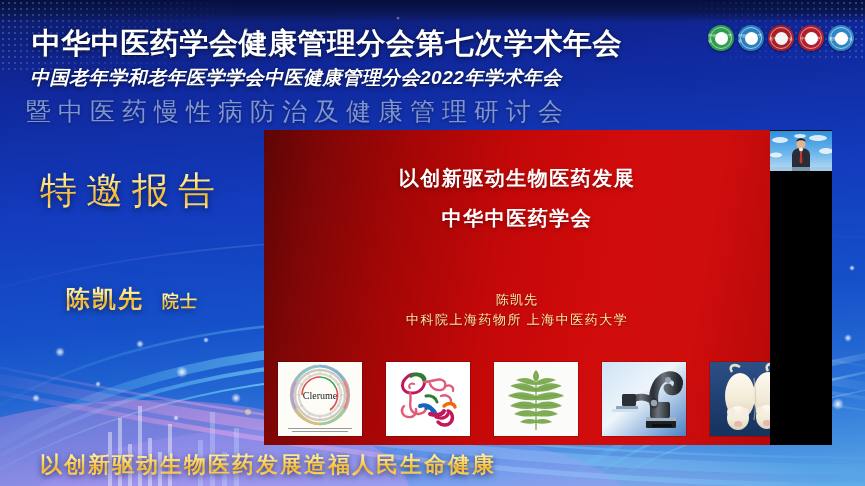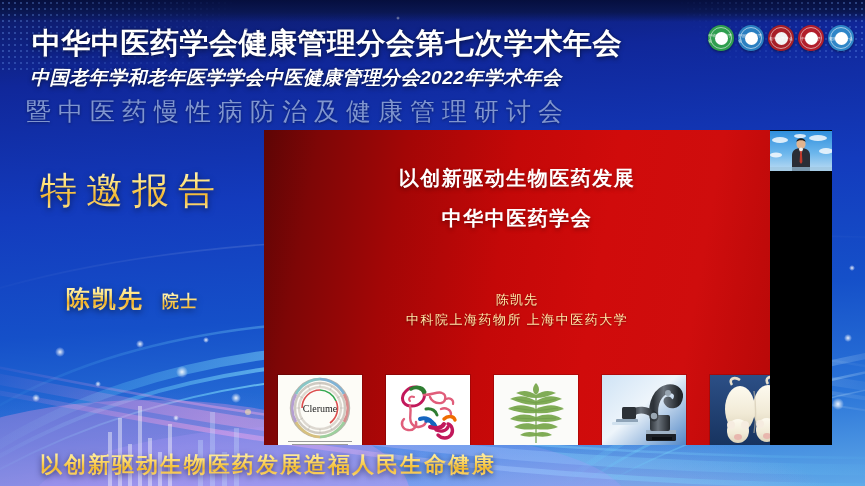--- a/index.html
+++ b/index.html
@@ -111,21 +111,21 @@
     text-shadow:0 1px 2px rgba(0,0,0,.45);
   }
   .slide-affil{
     position:absolute;left:0;right:0;top:180px;text-align:center;color:#ffe9a8;
     font-family:"Liberation Serif","DejaVu Serif",serif;
     font-size:13px;line-height:20px;letter-spacing:1.5px;
     text-shadow:0 1px 2px rgba(0,0,0,.45);
   }
 
   
-  .thumbs{position:absolute;left:14px;top:245px;display:flex;gap:24px;}
+  .thumbs{position:absolute;left:14px;top:232px;display:flex;gap:24px;}
   .thumb{width:84px;height:74px;background:#fff;overflow:hidden;position:relative;
          box-shadow:0 0 0 1px rgba(0,0,0,.15);}
   .thumb svg{display:block;width:100%;height:100%;}
 
   
   .vid-panel{position:absolute;left:770px;top:130px;width:62px;height:315px;background:#000;}
   .cam{position:absolute;left:770px;top:131px;width:62px;height:40px;overflow:hidden;}
 
   
   .ticker{

